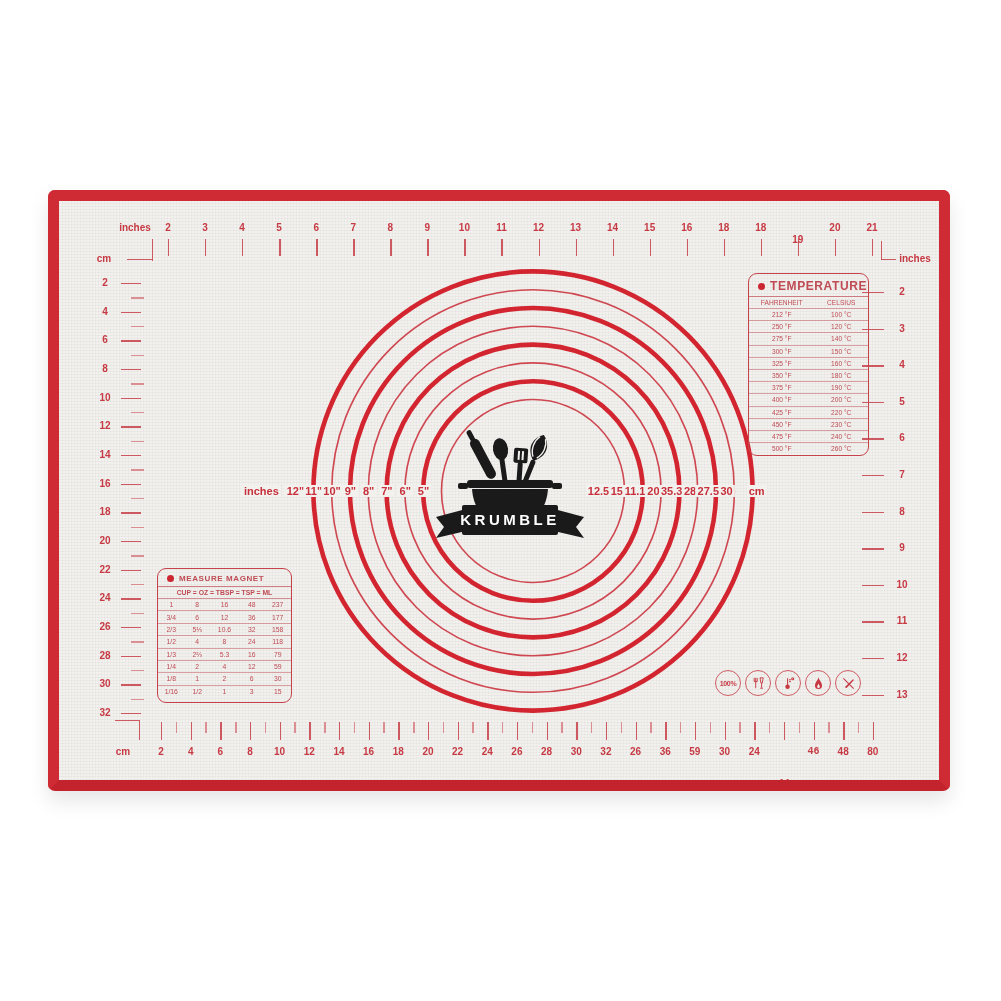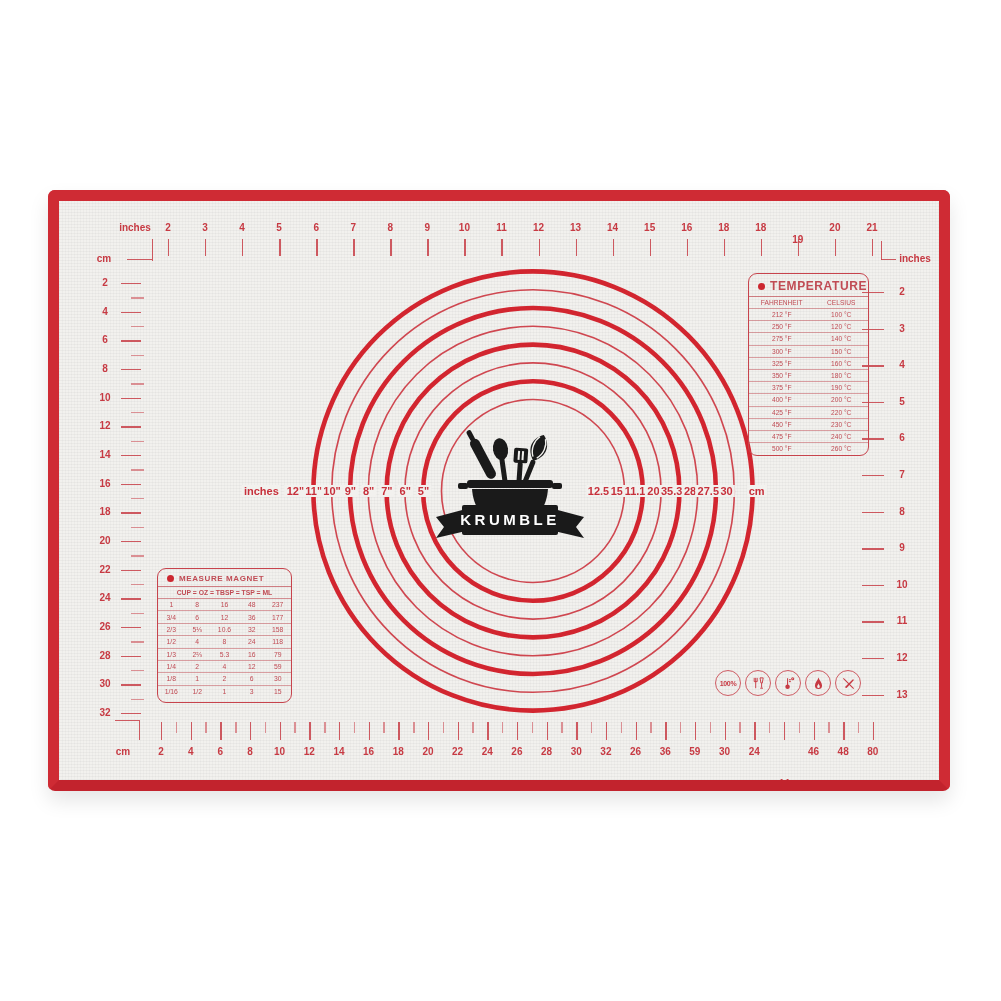--- a/index.html
+++ b/index.html
@@ -272,21 +272,21 @@
           <div class="tickv minor" style="left: 650.71px; top: 521px; height: 11px;"></div>
           <span class="num" style="left: 665.54px; top: 545px;">30</span>
           <div class="tickv" style="left: 665.54px; top: 521px; height: 18px;"></div>
           <div class="tickv minor" style="left: 680.37px; top: 521px; height: 11px;"></div>
           <span class="num" style="left: 695.2px; top: 545px;">24</span>
           <div class="tickv" style="left: 695.2px; top: 521px; height: 18px;"></div>
           <div class="tickv minor" style="left: 710.03px; top: 521px; height: 11px;"></div>
           <span class="num" style="left: 724.86px; top: 577px; font-family: Liberation Mono, monospace;">44</span>
           <div class="tickv" style="left: 724.86px; top: 521px; height: 18px;"></div>
           <div class="tickv minor" style="left: 739.69px; top: 521px; height: 11px;"></div>
-          <span class="num" style="left: 754.52px; top: 545px;">46</span>
+          <span class="num" style="left: 754.52px; top: 545px; font-family: Liberation Mono, monospace;">46</span>
           <div class="tickv" style="left: 754.52px; top: 521px; height: 18px;"></div>
           <div class="tickv minor" style="left: 769.35px; top: 521px; height: 11px;"></div>
           <span class="num" style="left: 784.18px; top: 545px;">48</span>
           <div class="tickv" style="left: 784.18px; top: 521px; height: 18px;"></div>
           <div class="tickv minor" style="left: 799.01px; top: 521px; height: 11px;"></div>
           <span class="num" style="left: 813.84px; top: 545px;">80</span>
           <div class="tickv" style="left: 813.84px; top: 521px; height: 18px;"></div>
         </div>
 
       <div class="redbox" id="temp-table" style="left:689px;top:72px;width:121px;height:183px;font-size:6.6px;">

